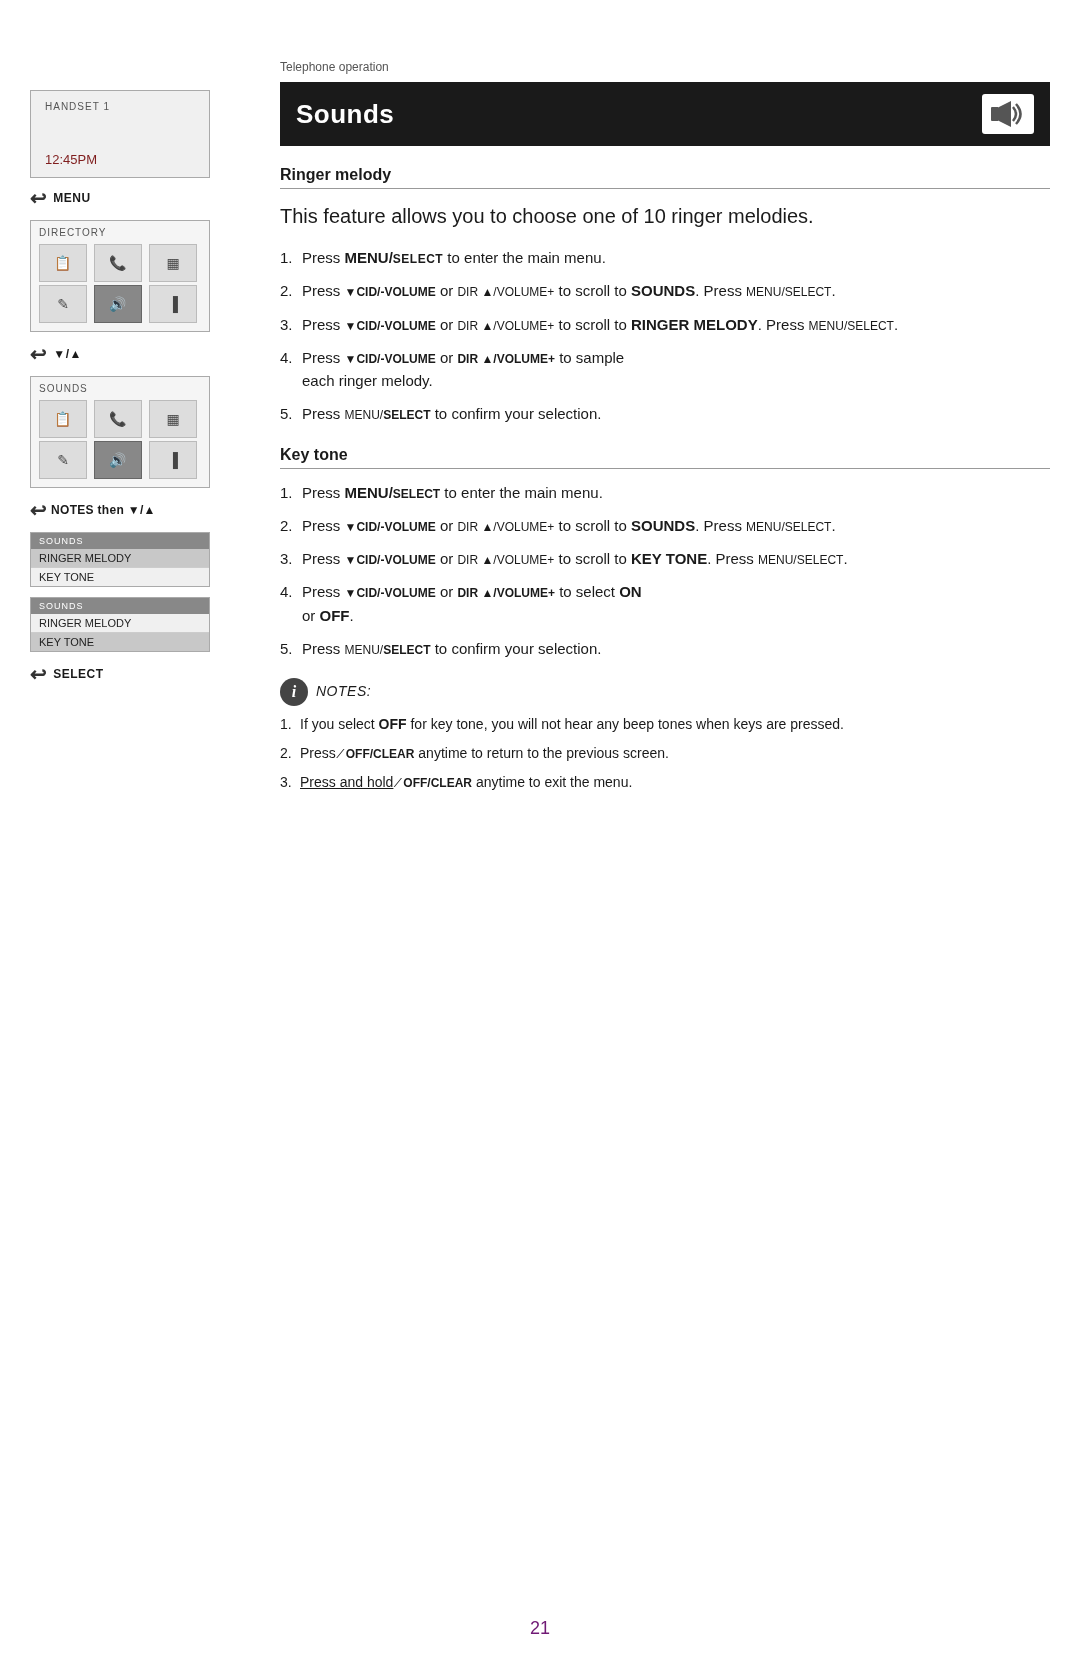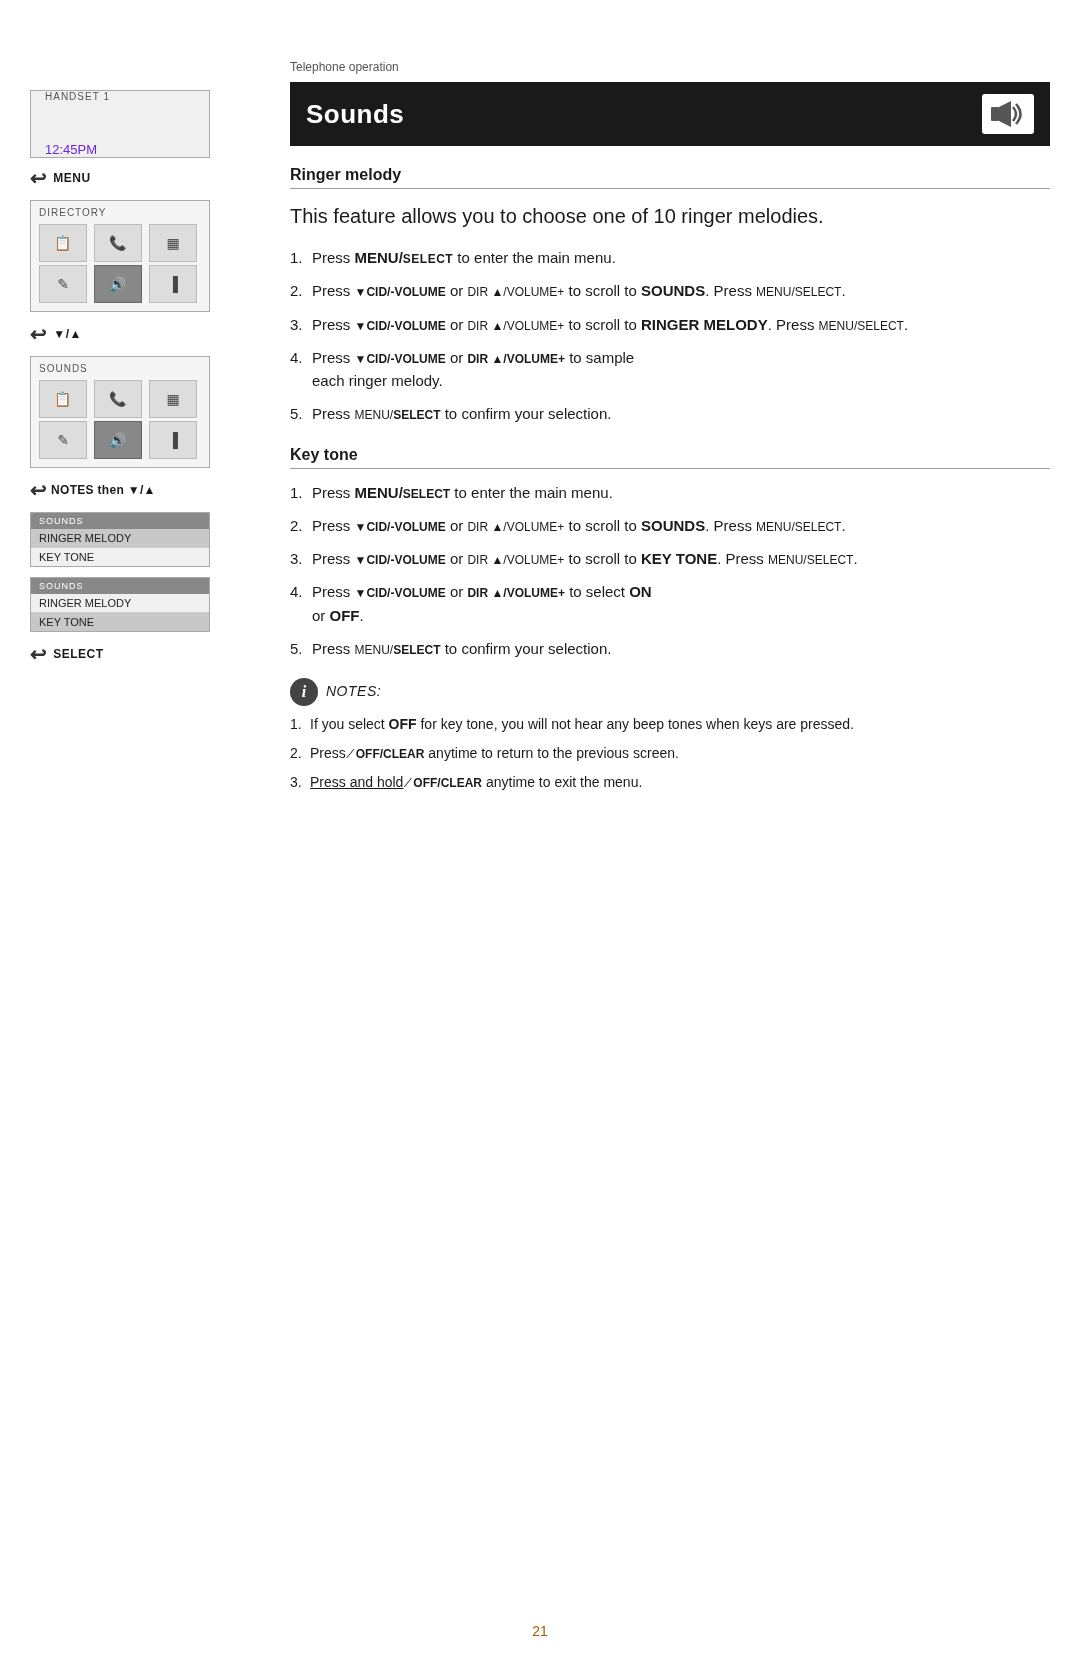--- a/index.html
+++ b/index.html
@@ -13,36 +13,36 @@
       color: #1a1a1a;
       position: relative;
     }
 
     
     .page-number {
       position: absolute;
       bottom: 30px;
       left: 50%;
       transform: translateX(-50%);
-      font-size: 14px;
-      color: #a16207;
+      font-size: 18px;
+      color: #701a75;
     }
 
     
     .left-col {
       position: absolute;
       left: 30px;
       top: 90px;
       width: 220px;
     }
 
     
     .right-col {
       position: absolute;
-      left: 290px;
+      left: 280px;
       top: 60px;
       right: 30px;
     }
 
     
     .breadcrumb {
       font-size: 12px;
       color: #555;
       margin-bottom: 8px;
     }
@@ -112,36 +112,36 @@
     }
 
     .numbered-list li .text {
       flex: 1;
     }
 
     
     .handset-display {
       border: 1px solid #aaa;
       background: #f0f0f0;
-      padding: 0 14px;
+      padding: 10px 14px;
       margin-bottom: 8px;
       width: 180px;
     }
 
     .handset-display .handset-label {
       font-size: 10px;
       letter-spacing: 1px;
       color: #555;
       text-transform: uppercase;
       margin-bottom: 4px;
     }
 
     .handset-display .handset-time {
       font-size: 13px;
-      color: #6d28d9;
+      color: #7f1d1d;
       margin-top: 40px;
     }
 
     
     .icon-label {
       display: flex;
       align-items: center;
       gap: 6px;
       margin: 6px 0 10px 0;
       font-size: 12px;

